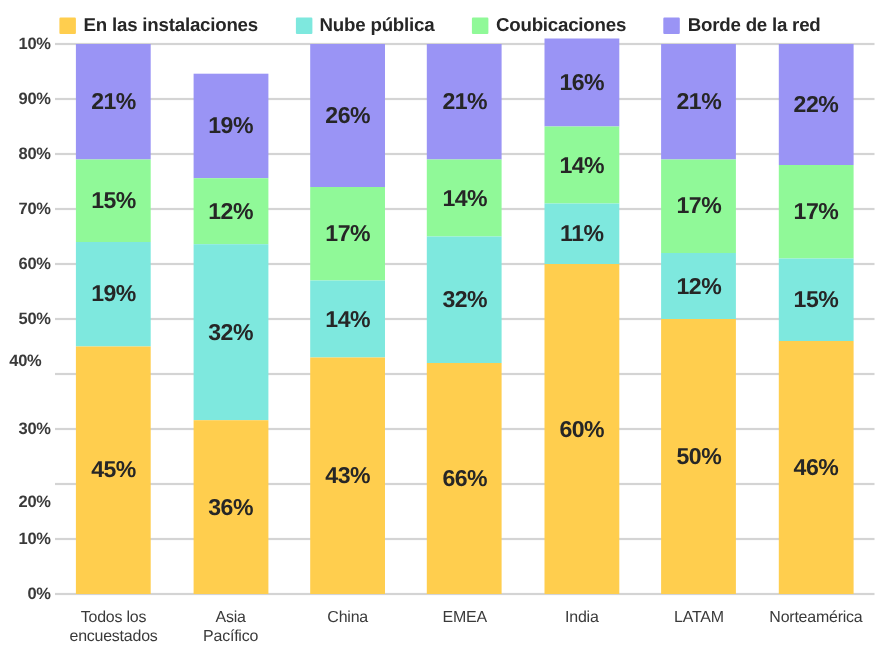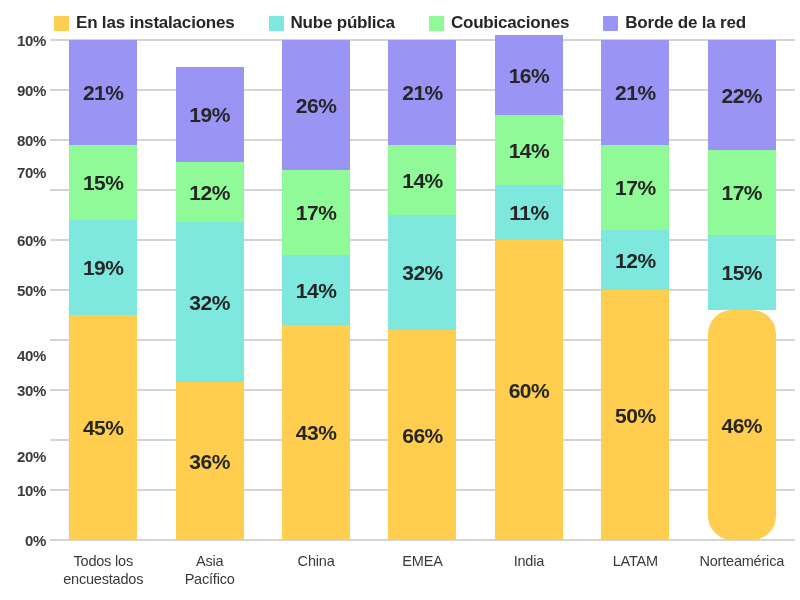--- a/index.html
+++ b/index.html
@@ -187,24 +187,24 @@
         <span class="legend-label">Borde de la red</span>
       </div>
     </div>
 
   <div id="plot-wrap">
     <div id="y-axis">
         <div class="y-tick" style="top: 500px;">0%</div>
         <div class="y-tick" style="top: 450px;">10%</div>
         <div class="y-tick" style="top: 416px;">20%</div>
         <div class="y-tick" style="top: 350px;">30%</div>
-        <div class="y-tick" style="top: 315px;">40%</div>
+        <div class="y-tick" style="top: 288px; text-align: center;">40%</div>
         <div class="y-tick" style="top: 250px;">50%</div>
         <div class="y-tick" style="top: 200px;">60%</div>
-        <div class="y-tick" style="top: 132px;">70%</div>
+        <div class="y-tick" style="top: 150px;">70%</div>
         <div class="y-tick" style="top: 100px;">80%</div>
         <div class="y-tick" style="top: 50px;">90%</div>
         <div class="y-tick" style="top: 0px;">10%</div>
       </div>
     <div id="grid">
         <div class="gridline baseline" style="top: 500px; background: rgb(212, 212, 212);"></div>
         <div class="gridline" style="top: 450px; background: rgb(212, 212, 212);"></div>
         <div class="gridline" style="top: 400px; background: rgb(212, 212, 212);"></div>
         <div class="gridline" style="top: 350px; background: rgb(212, 212, 212);"></div>
         <div class="gridline" style="top: 300px; background: rgb(212, 212, 212);"></div>
@@ -307,21 +307,21 @@
             <div class="bar-seg" style="height: 85px; background: rgb(144, 249, 152);">
               <span class="seg-label">17%</span>
             </div>
             <div class="bar-seg" style="height: 105px; background: rgb(154, 148, 245);">
               <span class="seg-label">21%</span>
             </div>
           </div>
         </div>
         <div class="bar-slot">
           <div class="bar-stack">
-            <div class="bar-seg" style="height: 230px; background: rgb(255, 206, 78); border-radius: 24px;">
+            <div class="bar-seg" style="height: 230px; background: rgb(255, 206, 78);">
               <span class="seg-label">46%</span>
             </div>
             <div class="bar-seg" style="height: 75px; background: rgb(126, 232, 222);">
               <span class="seg-label">15%</span>
             </div>
             <div class="bar-seg" style="height: 85px; background: rgb(144, 249, 152);">
               <span class="seg-label">17%</span>
             </div>
             <div class="bar-seg" style="height: 110px; background: rgb(154, 148, 245);">
               <span class="seg-label">22%</span>

